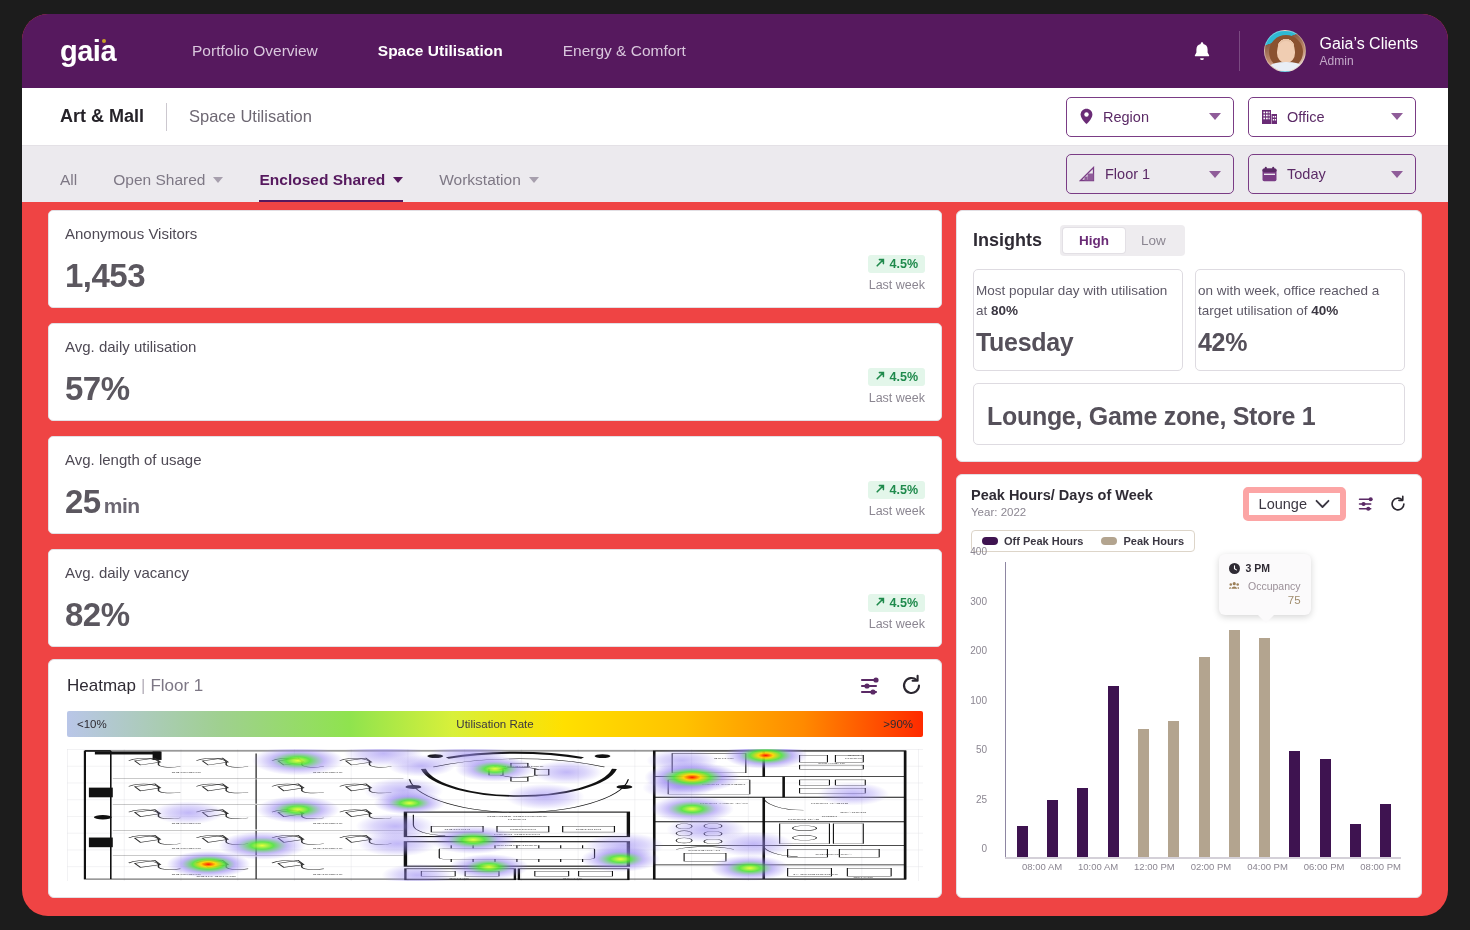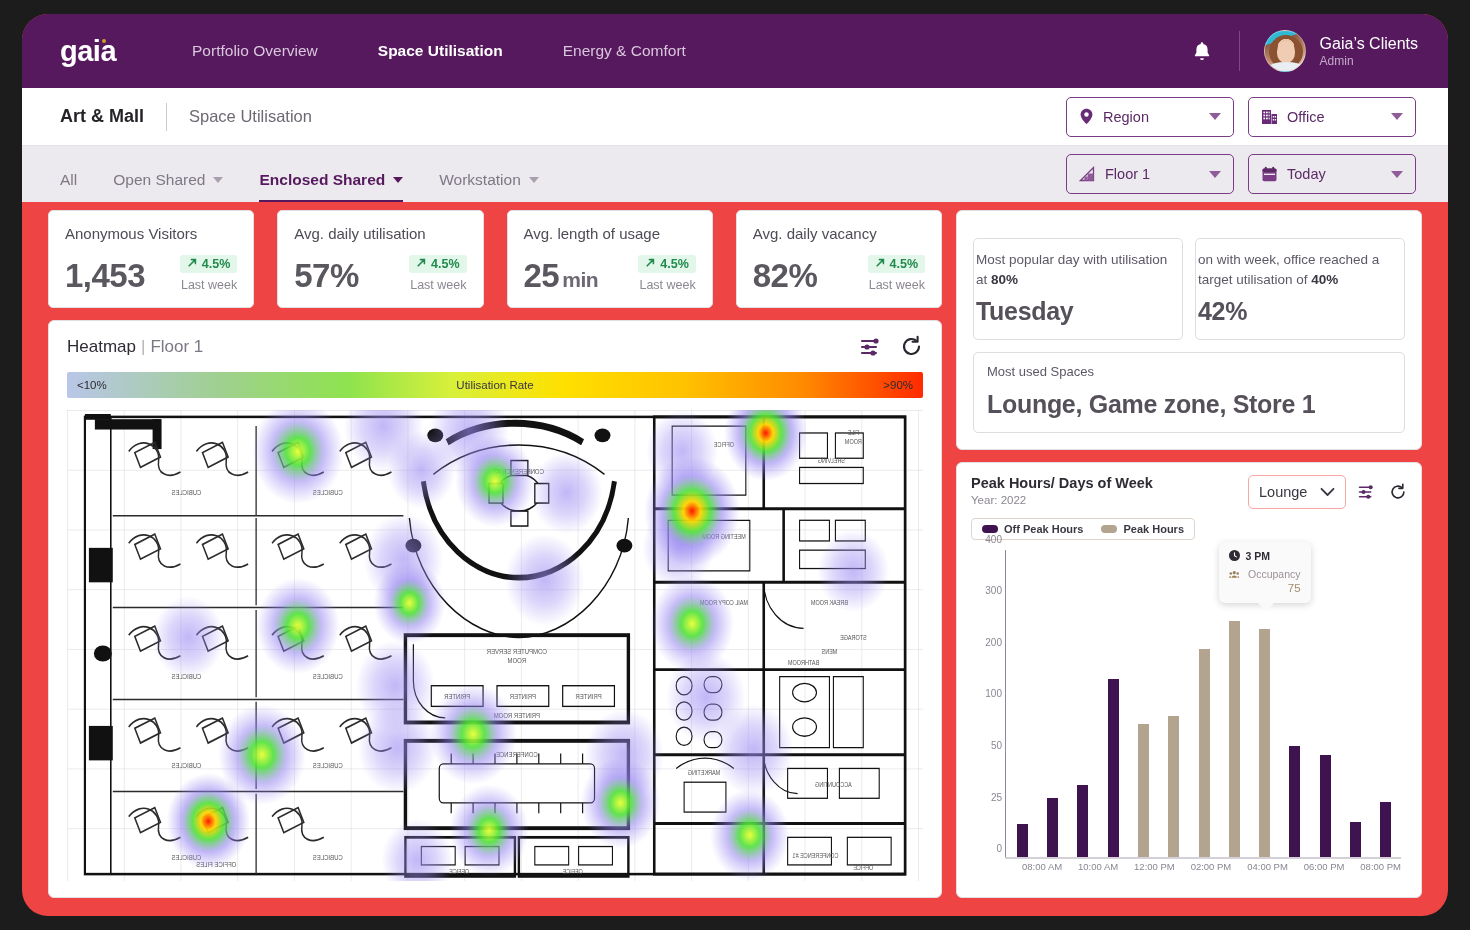--- a/index.html
+++ b/index.html
@@ -98,21 +98,21 @@
   .tabbar .crumb-right { margin-left: auto; }
 
   
   .content {
     flex: 1; display: flex; gap: 14px; padding: 8px 26px 18px 26px; overflow: hidden;
   }
   .colL { width: 894px; display: flex; flex-direction: column; gap: 12px; }
   .colR { flex: 1; display: flex; flex-direction: column; gap: 12px; }
 
   
-  .kpis { display: flex; gap: 23px; }
+  .kpis { display: flex; gap: 15px; flex-direction: column; }
   .kpi {
     flex: 1; background: #fff; border: 1px solid #e2dfe4; border-radius: 5px;
     padding: 14px 16px 15px 16px; min-height: 98px;
     display: flex; flex-direction: column; justify-content: space-between;
   }
   .kpi-title { font-size: 15px; color: #4f4a55; }
   .kpi-row { display: flex; align-items: flex-end; justify-content: space-between; }
   .kpi-val { font-size: 33px; font-weight: 700; color: #5b575f; line-height: 1; letter-spacing: -0.5px; }
   .kpi-val .unit { font-size: 21px; font-weight: 600; color: #6d6873; margin-left: 3px; }
   .kpi-delta { text-align: right; }
@@ -163,49 +163,49 @@
   .ins-wide .ins-lbl { font-size: 13px; }
   .ins-wide .ins-big { font-size: 25px; }
 
   
   .chartpanel { flex: 1; padding: 12px 14px 10px 14px; display: flex; flex-direction: column; min-height: 0; }
   .ch-head { display: flex; align-items: flex-start; }
   .ch-title { font-size: 14.5px; font-weight: 600; color: #2f2b34; }
   .ch-year { font-size: 11.5px; color: #8b8691; margin-top: 3px; }
   .ch-right { margin-left: auto; display: flex; align-items: center; gap: 12px; }
   .ch-select {
-    height: 34px; min-width: 98px; border: 1px solid #fca5a5; border-radius: 5px; background: #fff;
+    height: 34px; min-width: 98px; border: 6px solid #fca5a5; border-radius: 5px; background: #fff;
     display: flex; align-items: center; justify-content: space-between; padding: 0 10px;
     font-size: 14.5px; color: #3b3742; gap: 8px; cursor: pointer;
   }
   .legend {
     margin-top: 9px; align-self: flex-start; border: 1px solid #ddd5c9; border-radius: 4px;
     padding: 4px 10px; display: flex; gap: 18px; align-items: center;
   }
   .lgi { display: flex; align-items: center; gap: 6px; font-size: 11px; color: #3b3742; font-weight: 600; }
   .pill { width: 16px; height: 8px; border-radius: 4px; }
 
   .plotwrap { flex: 1; position: relative; margin-top: 6px; min-height: 0; }
   .plot { position: absolute; inset: 0; }
   .yaxis { position: absolute; left: 0; top: 4px; bottom: 28px; width: 34px; }
-  .ylab { position: absolute; right: 3px; transform: translateY(-50%); font-size: 10px; color: #8b8691; }
+  .ylab { position: absolute; right: 18px; transform: translateY(-50%); font-size: 10px; color: #8b8691; }
   .axisline-y { position: absolute; left: 34px; top: 4px; bottom: 28px; width: 1.4px; background: #8e86a2; }
   .axisline-x { position: absolute; left: 34px; right: 6px; bottom: 28px; height: 2px; background: #d4d0d8; }
   .bars { position: absolute; left: 36px; right: 6px; top: 4px; bottom: 30px; display: flex; align-items: flex-end; }
   .barcell { flex: 1; display: flex; justify-content: center; align-items: flex-end; height: 100%; }
   .bar { width: 11px; }
   .xlabels { position: absolute; left: 51px; right: 6px; bottom: 4px; height: 22px; display: flex; }
   .xcell { flex: 1; text-align: center; font-size: 9.5px; color: #8b8691; white-space: nowrap; }
 
   .tooltip {
     position: absolute; background: #fbfafb; border-radius: 6px; padding: 8px 10px 9px 10px;
     box-shadow: 0 2px 7px rgba(0,0,0,.17); width: 92px;
   }
   .tt-r1 { display: flex; align-items: center; gap: 6px; font-size: 10.5px; color: #2f2b34; font-weight: 600; }
-  .tt-r2 { display: flex; align-items: flex-end; gap: 9px; font-size: 10.5px; color: #9b9098; margin-top: 6px; }
+  .tt-r2 { display: flex; align-items: flex-start; gap: 9px; font-size: 10.5px; color: #9b9098; margin-top: 6px; }
   .tt-val { text-align: right; font-size: 11.5px; color: #a08d6e; margin-top: 2px; }
   .tt-arrow {
     position: absolute; left: 38px; bottom: -8px; width: 0; height: 0;
     border-left: 9px solid transparent; border-right: 9px solid transparent; border-top: 9px solid #fbfafb;
   }
 </style>
 </head>
 <body>
 
 <div class="frame">
@@ -677,32 +677,38 @@
               <circle cx="790" cy="140" r="36" fill="url(#cool)"></circle>
             </g>
           </svg>
         </div>
       </div>
     </div>
 
     <div class="colR">
 
       <div class="panel insights">
+        <div class="ins-head">
+          <div class="ins-title">Insights</div>
+          <div class="toggle">
+            <div class="on">High</div>
+            <div>Low</div>
+          </div>
+        </div>
         <div class="ins-cards">
           <div class="ins-card">
             <div class="ins-lbl"><span>Most popular day with utilisation at </span><b>80%</b></div>
             <div class="ins-big">Tuesday</div>
           </div>
           <div class="ins-card">
             <div class="ins-lbl"><span>on with week, office reached a target utilisation of </span><b>40%</b></div>
             <div class="ins-big">42%</div>
           </div>
         </div>
         <div class="ins-wide">
-          <div class="ins-lbl">Most used Spaces</div>
           <div class="ins-big">Lounge, Game zone, Store 1</div>
         </div>
       </div>
 
       <div class="panel chartpanel">
         <div class="ch-head">
           <div>
             <div class="ch-title">Peak Hours/ Days of Week</div>
             <div class="ch-year">Year: 2022</div>
           </div>

